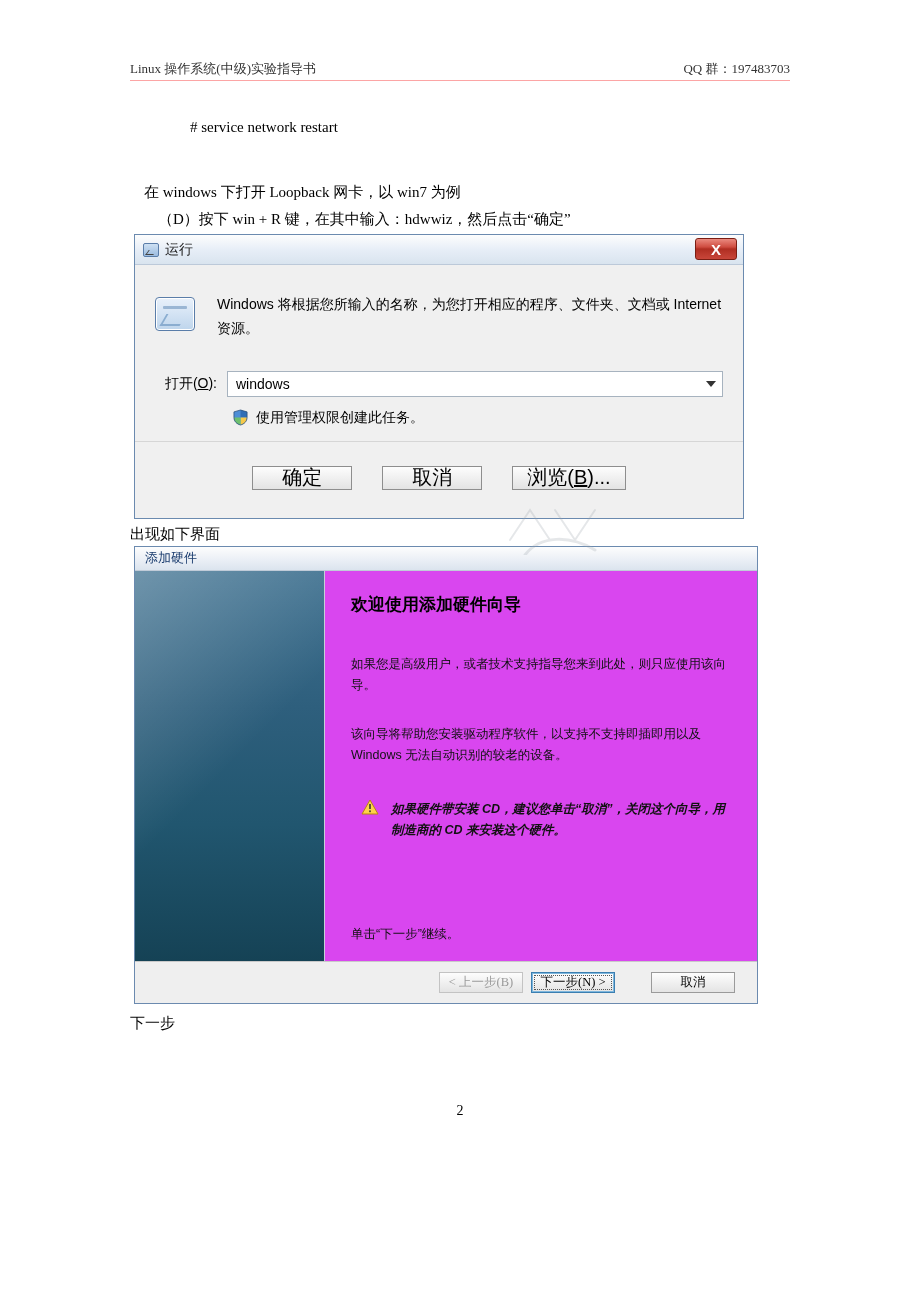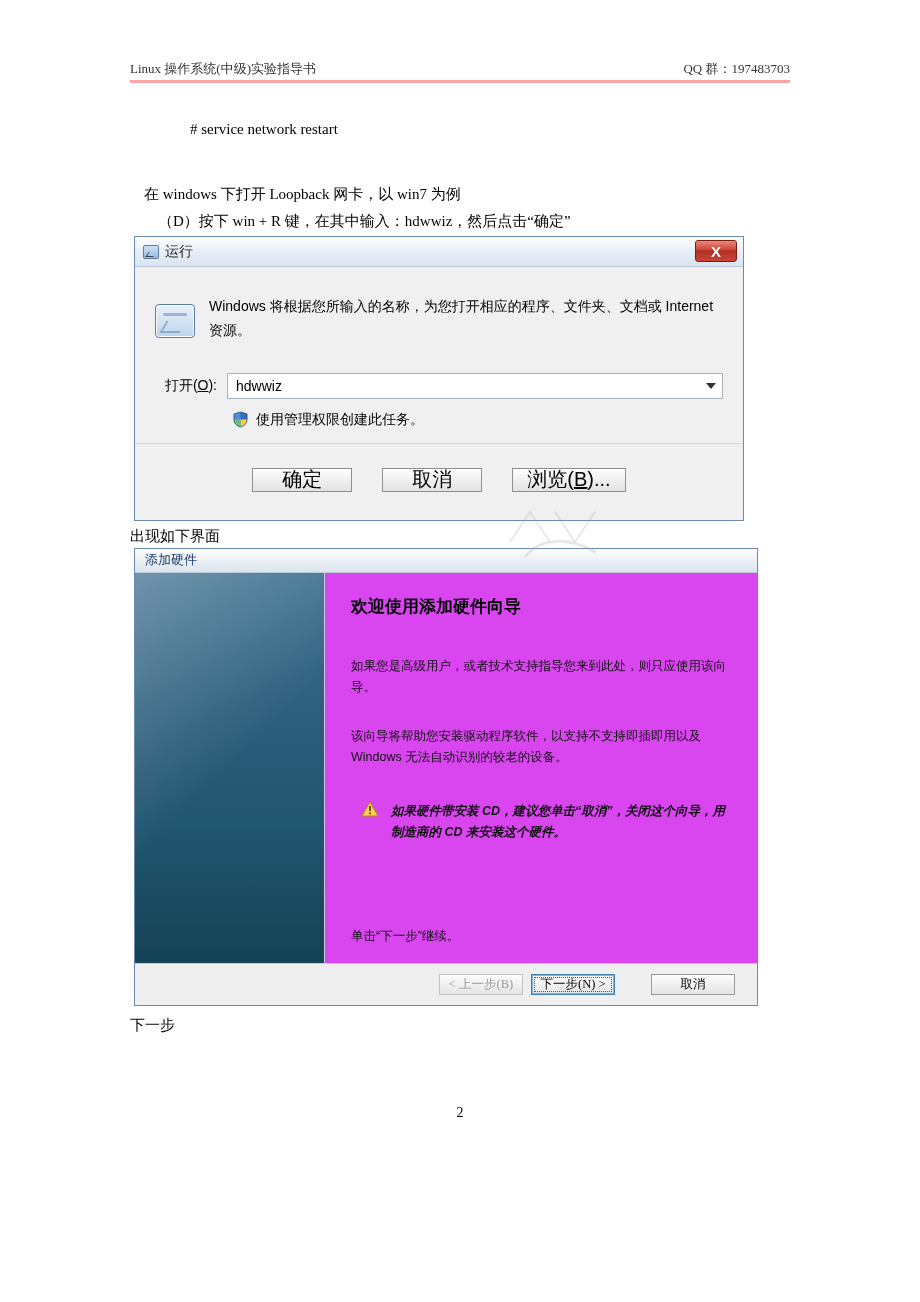--- a/index.html
+++ b/index.html
@@ -12,21 +12,21 @@
   }
   .page {
     padding: 60px 130px 40px 130px;
     position: relative;
   }
   .header-row {
     display: flex;
     justify-content: space-between;
     font-size: 13px;
     color: #333;
-    border-bottom: 3px solid #fca5a5;
+    border-bottom: 1px solid #fca5a5;
     padding-bottom: 2px;
     margin-bottom: 38px;
   }
   .cmd-line {
     font-family: "Times New Roman", serif;
     font-size: 15px;
     margin-left: 60px;
     margin-bottom: 45px;
   }
   .body-text {
@@ -79,21 +79,21 @@
     border:1px solid #7a1e14;
     color:#fff;
     display:flex; align-items:center; justify-content:center;
     font-family: Arial, sans-serif;
     font-size:15px; font-weight:bold;
   }
   .run-body {
     background:#f0f0f0;
     padding: 28px 20px 14px 20px;
   }
-  .run-desc-row { display:flex; align-items:center; gap:14px; margin-bottom: 30px;}
+  .run-desc-row { display:flex; align-items:flex-start; gap:22px; margin-bottom: 30px;}
   .run-big-icon {
     width:40px; height:34px;
     border:1px solid #5a7da9;
     border-radius:4px;
     background:linear-gradient(#e9f1fb,#bed5ec);
     position:relative;
     flex:none;
     margin-top:4px;
     box-shadow: inset 0 0 0 1px #fff;
   }
@@ -262,21 +262,21 @@
       <div class="run-desc-row">
         <div class="run-big-icon"></div>
         <div class="run-desc-text">Windows 将根据您所输入的名称，为您打开相应的程序、文件夹、文档或 Internet 资源。</div>
       </div>
 
       <div class="run-open-row">
         <div class="run-open-label">
           <span>打开(</span><u>O</u><span>):</span>
         </div>
         <div class="run-combo">
-          <span class="run-combo-text">hdwwiz</span>
+          <span class="run-combo-text">windows</span>
           <span class="run-combo-arrow"></span>
         </div>
       </div>
 
       <div class="run-admin-row">
         <span class="shield">
           <svg viewBox="0 0 16 18">
             <path d="M8 1 L15 3 L15 9 C15 13 12 16 8 17 C4 16 1 13 1 9 L1 3 Z" fill="#4e8ed6"></path>
             <path d="M8 1 L15 3 L15 9 L8 9 Z" fill="#2f6db5"></path>
             <path d="M8 9 L15 9 C15 13 12 16 8 17 Z" fill="#f7c94a"></path>

